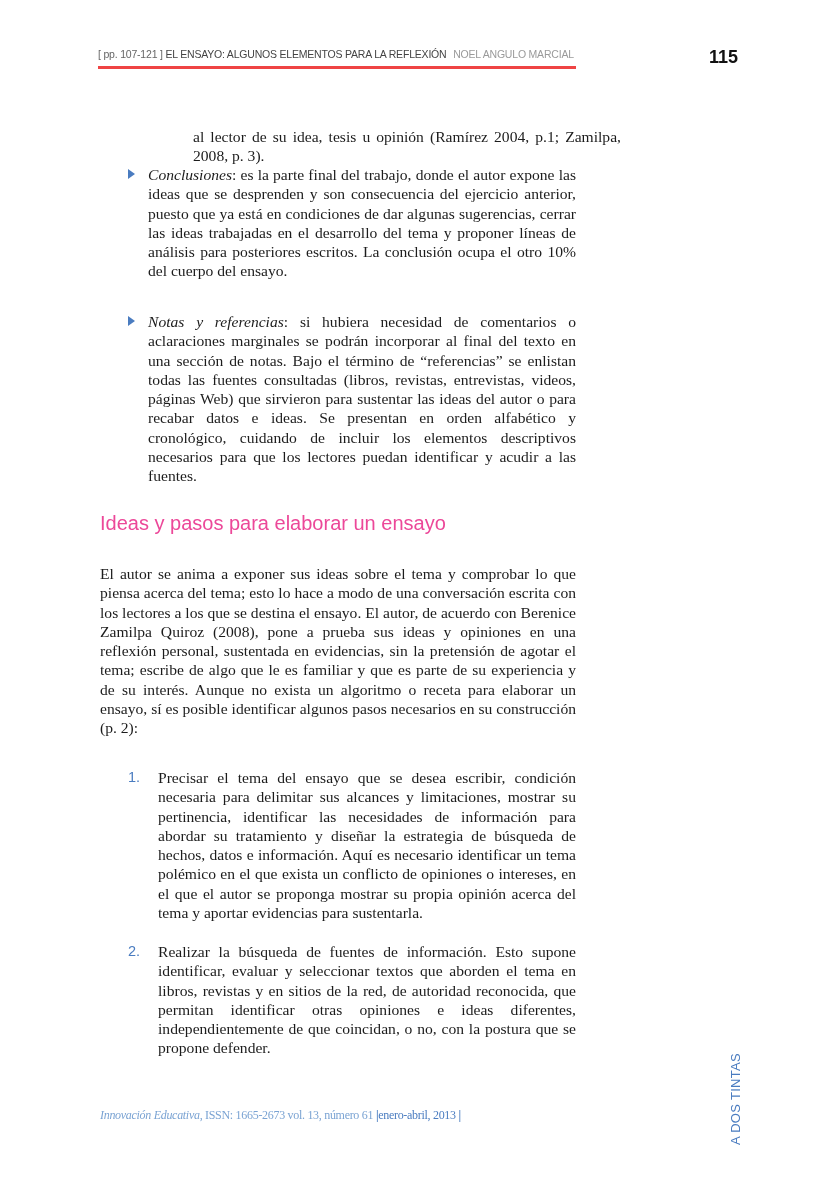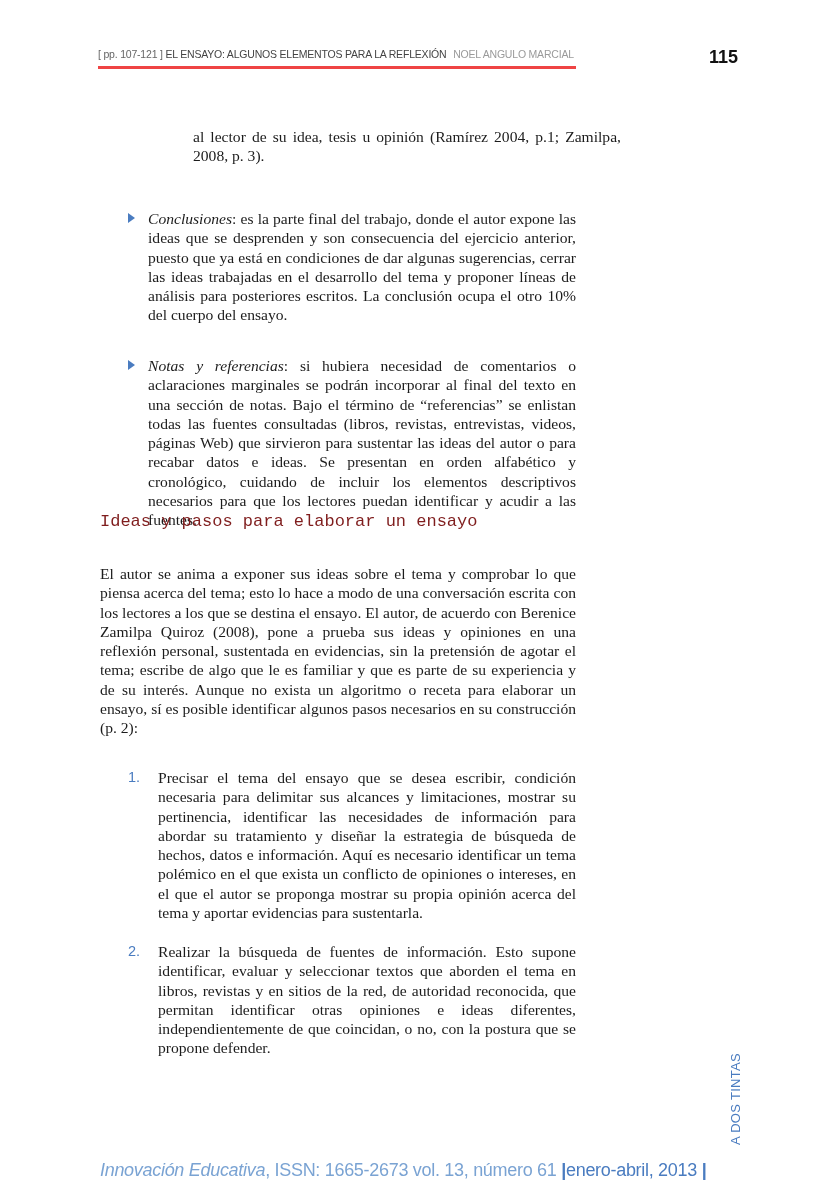--- a/index.html
+++ b/index.html
@@ -6,36 +6,36 @@
   body { width: 828px; height: 1195px; position: relative; overflow: hidden; font-family: "DejaVu Serif", "Liberation Serif", serif; color: #1a1a1a; }
   .header { position: absolute; left: 98px; top: 48px; width: 478px; height: 18px; border-bottom: 3px solid #ef4444; font-family: "Liberation Sans", sans-serif; font-size: 10.5px; letter-spacing: -0.2px; white-space: nowrap; color: #555; }
   .header .pp { color: #666; }
   .header .title { color: #444; }
   .header .author { color: #9a9a9a; margin-left: 4px; }
   .page-number { position: absolute; left: 709px; top: 47px; font-family: "Liberation Sans", sans-serif; font-weight: bold; font-size: 18px; color: #111; }
 
   .body-text { position: absolute; font-family: "Liberation Serif", serif; font-size: 15.6px; line-height: 19.3px; text-align: justify; color: #1c1c1c; }
   .body-text p { margin: 0; }
   .bullet-cont { left: 148px; top: 127px; width: 428px; margin-left: 45px; }
-  .bullet-item { position: absolute; left: 148px; width: 428px; margin-top: 44px; }
+  .bullet-item { position: absolute; left: 148px; width: 428px; }
   .bullet-item .marker { position: absolute; left: -20px; top: 4px; width: 0; height: 0; border-top: 5px solid transparent; border-bottom: 5px solid transparent; border-left: 7px solid #4a7cc0; }
   .bullet-item em { font-style: italic; }
   .b1 { top: 165px; }
   .b2 { top: 312px; }
 
-  .section-heading { position: absolute; left: 100px; top: 512px; font-family: Liberation Mono, monospace; font-size: 17px; color: #7f1d1d; white-space: nowrap; }
+  .section-heading { position: absolute; left: 100px; top: 512px; font-family: Liberation Sans, sans-serif; font-size: 20px; color: #ec4899; white-space: nowrap; }
 
   .para { left: 100px; top: 564px; width: 476px; }
 
   .num-item { position: absolute; left: 158px; width: 418px; }
   .num-item .num { position: absolute; left: -30px; top: 0; font-family: "Liberation Sans", sans-serif; font-size: 14.5px; color: #4a7cc0; }
   .n1 { top: 768px; }
   .n2 { top: 942px; }
 
-  .footer { position: absolute; left: 100px; top: 1160px; font-family: Liberation Sans, sans-serif; font-size: 18px; color: #7aa3d3; white-space: nowrap; letter-spacing: -0.3px; }
+  .footer { position: absolute; left: 100px; top: 1108px; font-family: Liberation Serif, serif; font-size: 12px; color: #7aa3d3; white-space: nowrap; letter-spacing: -0.3px; }
   .footer em { font-style: italic; }
   .footer .bar { color: #4a7cc0; font-weight: bold; }
   .footer .date { color: #4a7cc0; }
 
   .side-label { position: absolute; left: 728px; top: 1145px; transform: rotate(-90deg); transform-origin: left top; font-family: "Liberation Sans", sans-serif; font-size: 13px; color: #4a7cc0; white-space: nowrap; letter-spacing: 0.3px; }
 </style>
 </head>
 <body>
 
 <div class="header">

